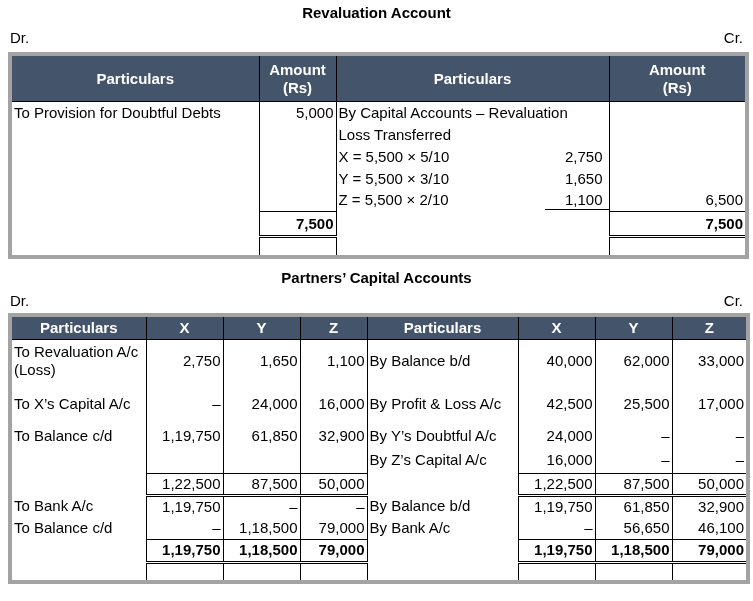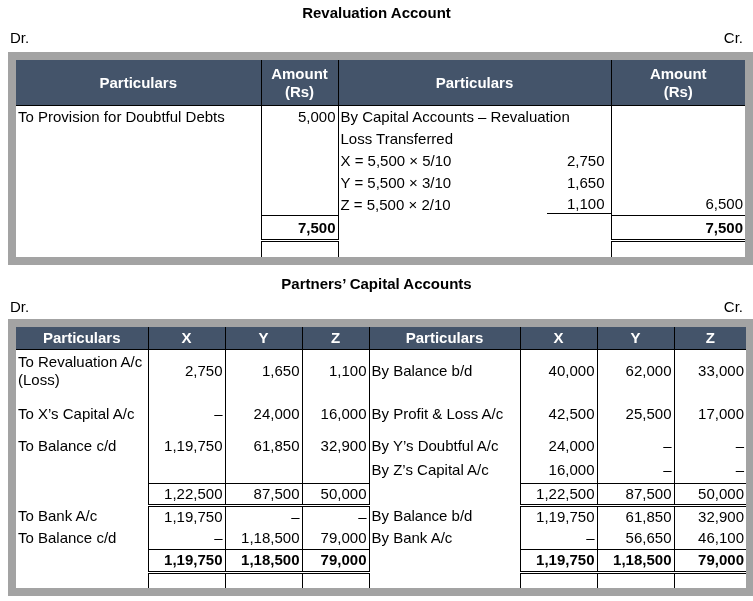--- a/index.html
+++ b/index.html
@@ -29,21 +29,21 @@
     line-height: 18px;
     margin: 7px 0 5px 0;
     padding: 0 2px;
   }
   .drcr2 { margin: 5px 0 3px 0; }
   .sec2-title { margin-top: 10px; }
 
   table.acct {
     border-collapse: collapse;
     table-layout: fixed;
-    border: 8px solid #a3a3a3;
+    border: 4px solid #a3a3a3;
   }
   table.t1 { width: 737px; }
   table.t2 { width: 738px; }
 
   table.acct th {
     background: #44546A;
     color: #ffffff;
     border: 1px solid #000;
     font-weight: bold;
     text-align: center;
@@ -62,21 +62,21 @@
   }
   td.lp, td.rp { padding-left: 6px; text-align: left; }
   td.num { text-align: right; padding-right: 6px; }
   td.bl { border-left: 1px solid #000; }
   .bold { font-weight: bold; }
   td.topline { border-top: 1px solid #000; }
   td.dbl { border-bottom: 3px double #000; }
 
   
   td.rp.flexcell { padding-right: 0; }
-  .rpflex { display: flex; justify-content: space-between; align-items: center; }
+  .rpflex { display: flex; justify-content: space-between; }
   .rsub {
     width: 64px;
     text-align: right;
     padding-right: 6px;
     box-sizing: border-box;
     flex: none;
   }
   .uline { border-bottom: 1px solid #000; }
 
   tr.h22 { height: 22px; }

